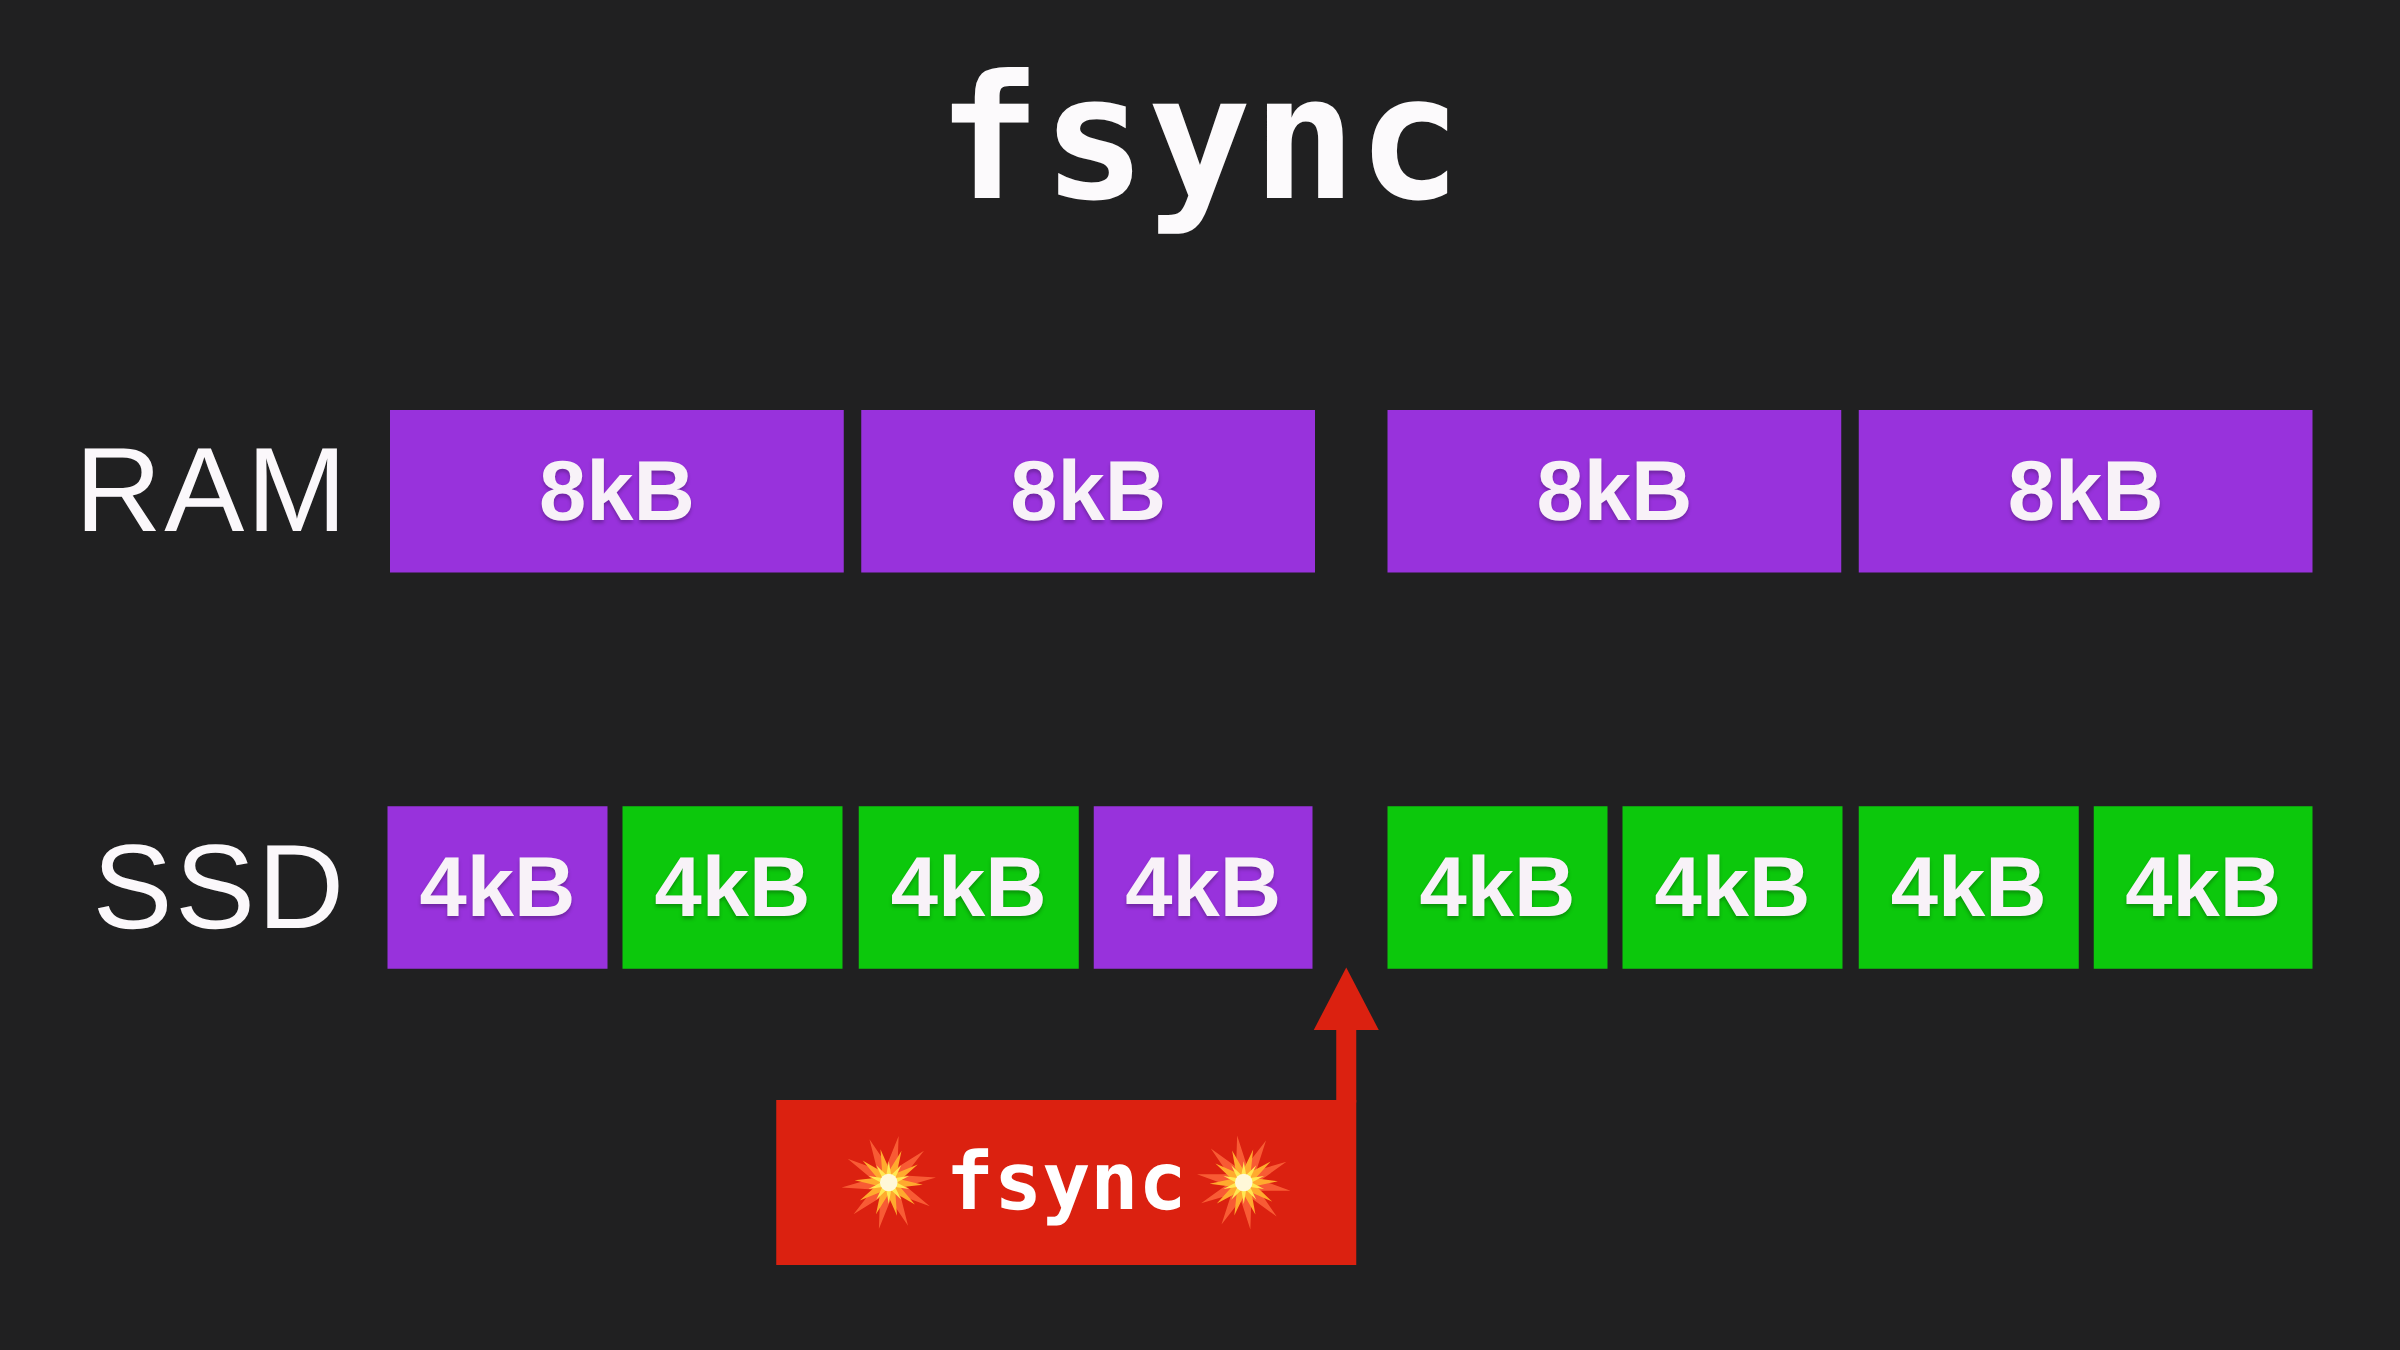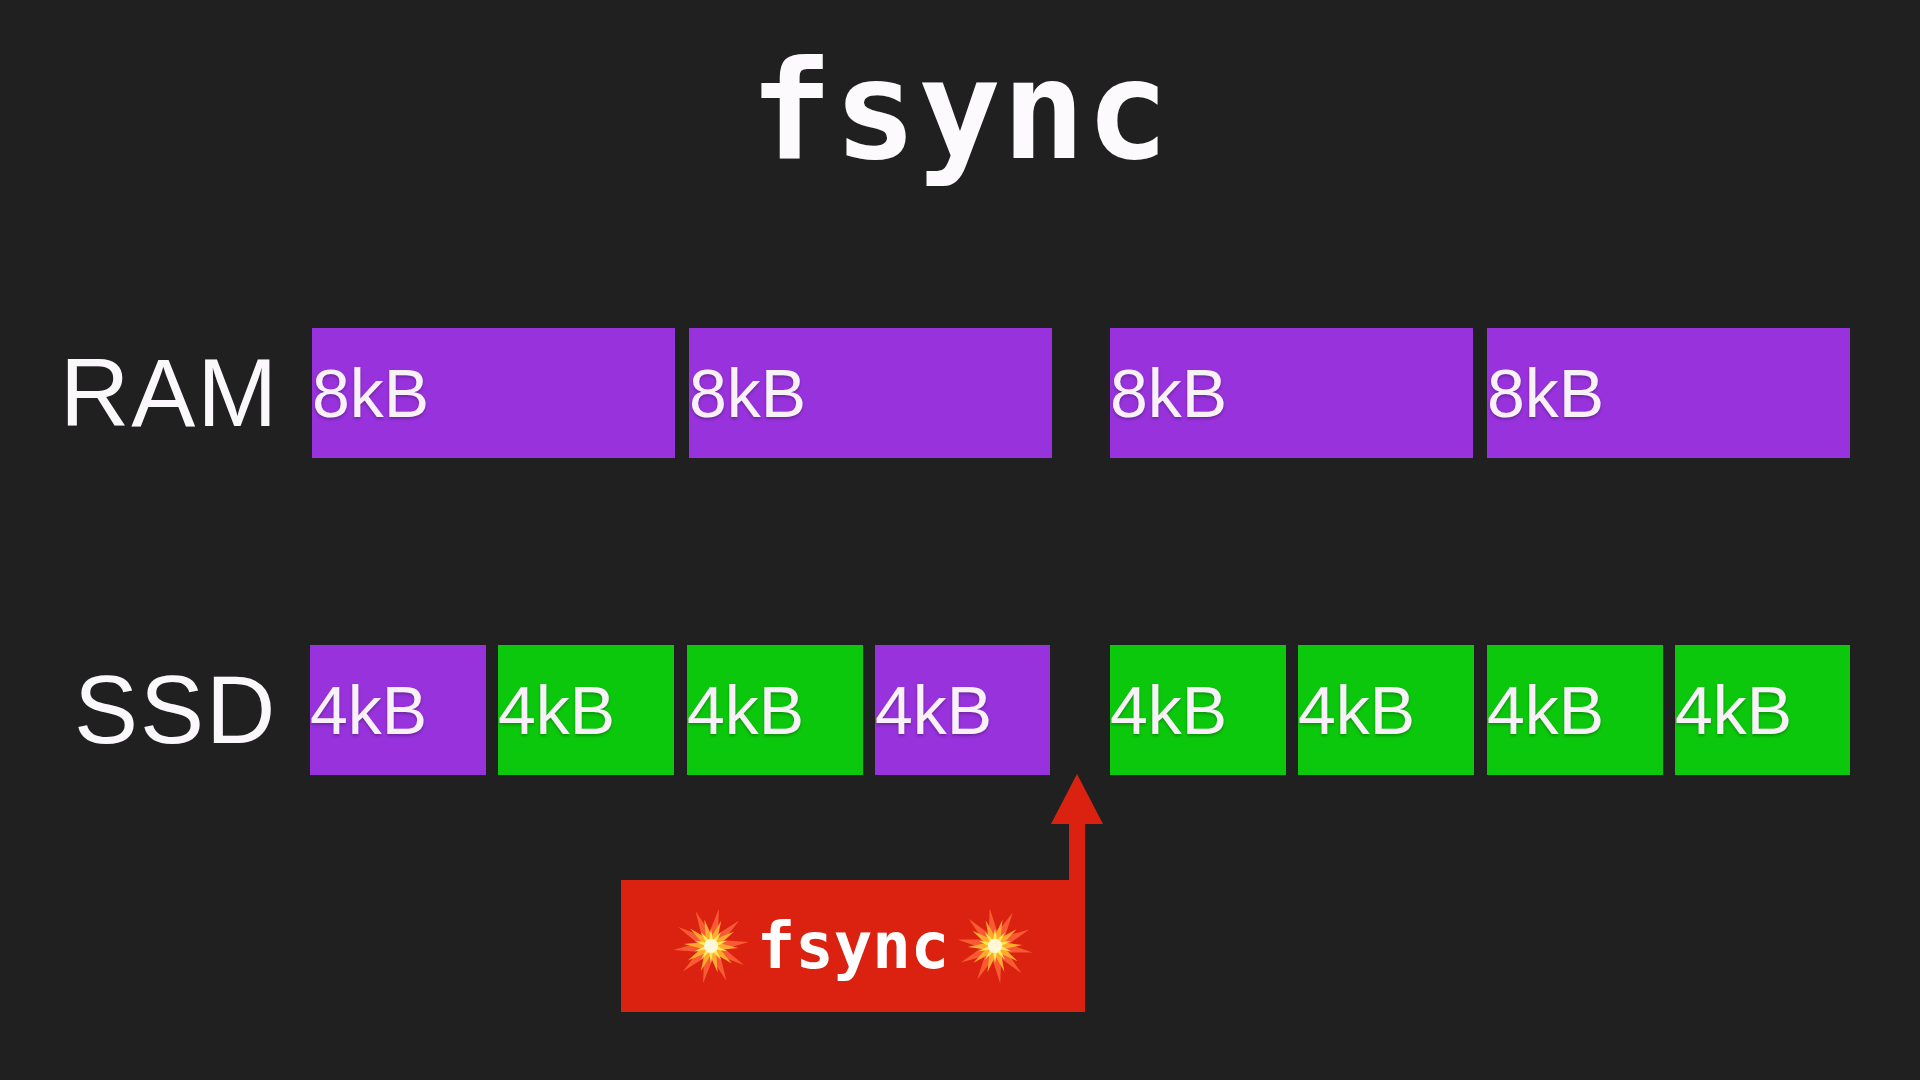--- a/index.html
+++ b/index.html
@@ -18,22 +18,22 @@
   .row-ram{top:328px;}
   .row-ssd{top:645px;padding-left:36px;}
   .row-label{
     position:absolute;top:0;height:130px;line-height:130px;
     font-size:96px;font-weight:400;color:#fbf8fb;letter-spacing:2px;
   }
   .row-ram .row-label{left:60px;}
   .row-ssd .row-label{left:74px;}
   .box{
     position:absolute;top:0;height:130px;
-    display:flex;align-items:center;justify-content:flex-start;
-    font-size:68px;font-weight:400;color:#f8f2f8;
+    display:flex;align-items:center;justify-content:center;
+    font-size:68px;font-weight:700;color:#f8f2f8;
     text-shadow:0 2px 3px rgba(0,0,0,.25);
   }
   [data-color="purple"]{background:#9832dc;}
   [data-color="green"]{background:#0cc80c;}
   
   .ram-b0{left:312px;width:363px;}
   .ram-b1{left:689px;width:363px;}
   .ram-b2{left:1110px;width:363px;}
   .ram-b3{left:1487px;width:363px;}
   

